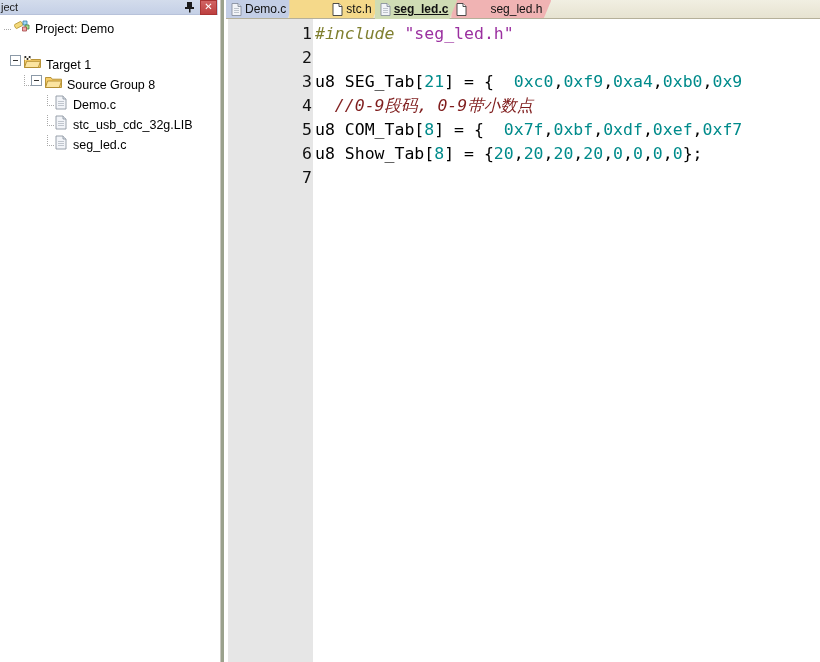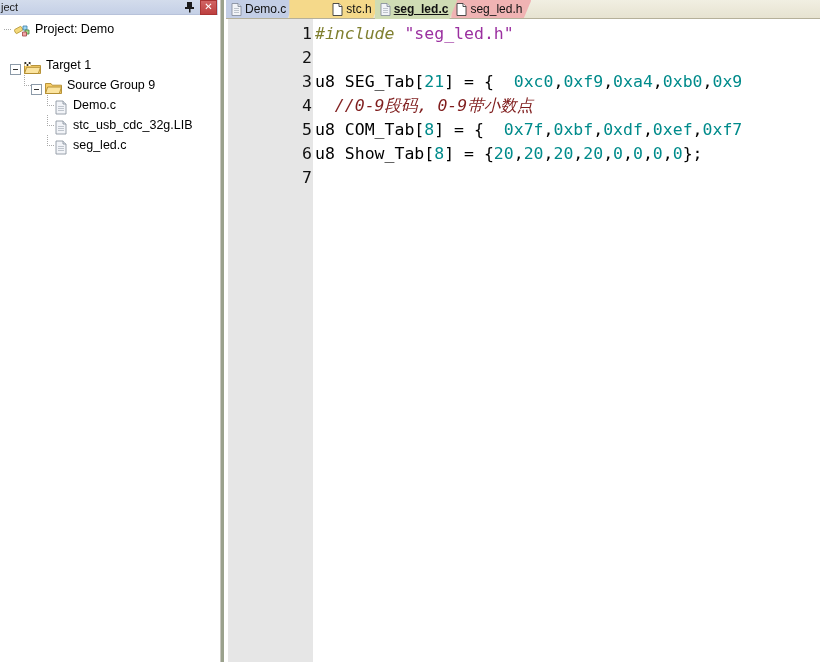--- a/index.html
+++ b/index.html
@@ -83,21 +83,21 @@
 
   #tree {
     flex: 1;
     padding: 4px 0 0 0;
     background: #ffffff;
     overflow: hidden;
     position: relative;
   }
   .tree-row {
     display: flex;
-    align-items: flex-end;
+    align-items: flex-start;
     height: 20px;
     white-space: nowrap;
     font-size: 12.5px;
     color: #000;
     position: relative;
     font-family: "Liberation Sans", sans-serif;
   }
   .tree-row .label { padding-left: 4px; line-height: 20px; }
 
   
@@ -208,21 +208,21 @@
     
     clip-path: polygon(0 0, 100% 0, calc(100% - 8px) 100%, 0 100%);
     margin-right: -6px;
   }
   .tab .tlabel { line-height: 19px; padding-left:3px; }
   .tab.active { z-index: 5; }
   .tab.active .tlabel { font-weight: bold; text-decoration: underline; }
   .tab-c1 { background: #c3cee6; }
   .tab-c2 { background: #f5d98a; padding-left: 43px; }
   .tab-c3 { background: #cfdcb4; }
-  .tab-c4 { background: #f0b3b3; }
+  .tab-c4 { background: #f0b3b3; gap: 20px; }
 
   .docicon { width:11px; height:13px; flex:0 0 auto; }
 
   #code-wrap {
     flex: 1;
     display: flex;
     flex-direction: row;
     background: #ffffff;
     overflow: hidden;
     border-left: 1px solid #ffffff;
@@ -339,21 +339,21 @@
 
       <div class="tree-row" style="padding-left:20px;">
         <span class="guide t" style="width:11px;"></span>
         <span class="exp"></span>
         <span class="icn">
           <svg width="17" height="14" viewBox="0 0 17 14">
             <path d="M0.5 2.5 L6 2.5 L7.2 4.2 L16.5 4.2 L16.5 12.5 L0.5 12.5 Z" fill="#f7ce6a" stroke="#b08a2c" stroke-width="0.9"></path>
             <path d="M0.5 12.5 L2.6 6.0 L16.5 6.0 L14.3 12.5 Z" fill="#fbe4a0" stroke="#b08a2c" stroke-width="0.9"></path>
           </svg>
         </span>
-        <span class="label">Source Group 9</span>
+        <span class="label">Source Group 8</span>
       </div>
 
       <div class="tree-row" style="padding-left:43px;">
         <span class="guide t" style="width:11px;"></span>
         <span class="icn">
           <svg width="14" height="15" viewBox="0 0 14 15">
             <path d="M2 1 L9 1 L12 4 L12 14 L2 14 Z" fill="#f2f4f8" stroke="#8e97a3" stroke-width="0.9"></path>
             <path d="M9 1 L9 4 L12 4" fill="#dfe4ec" stroke="#8e97a3" stroke-width="0.9"></path>
             <g stroke="#a9b0ba" stroke-width="0.7">
               <line x1="4" y1="6.5" x2="10" y2="6.5"></line>

